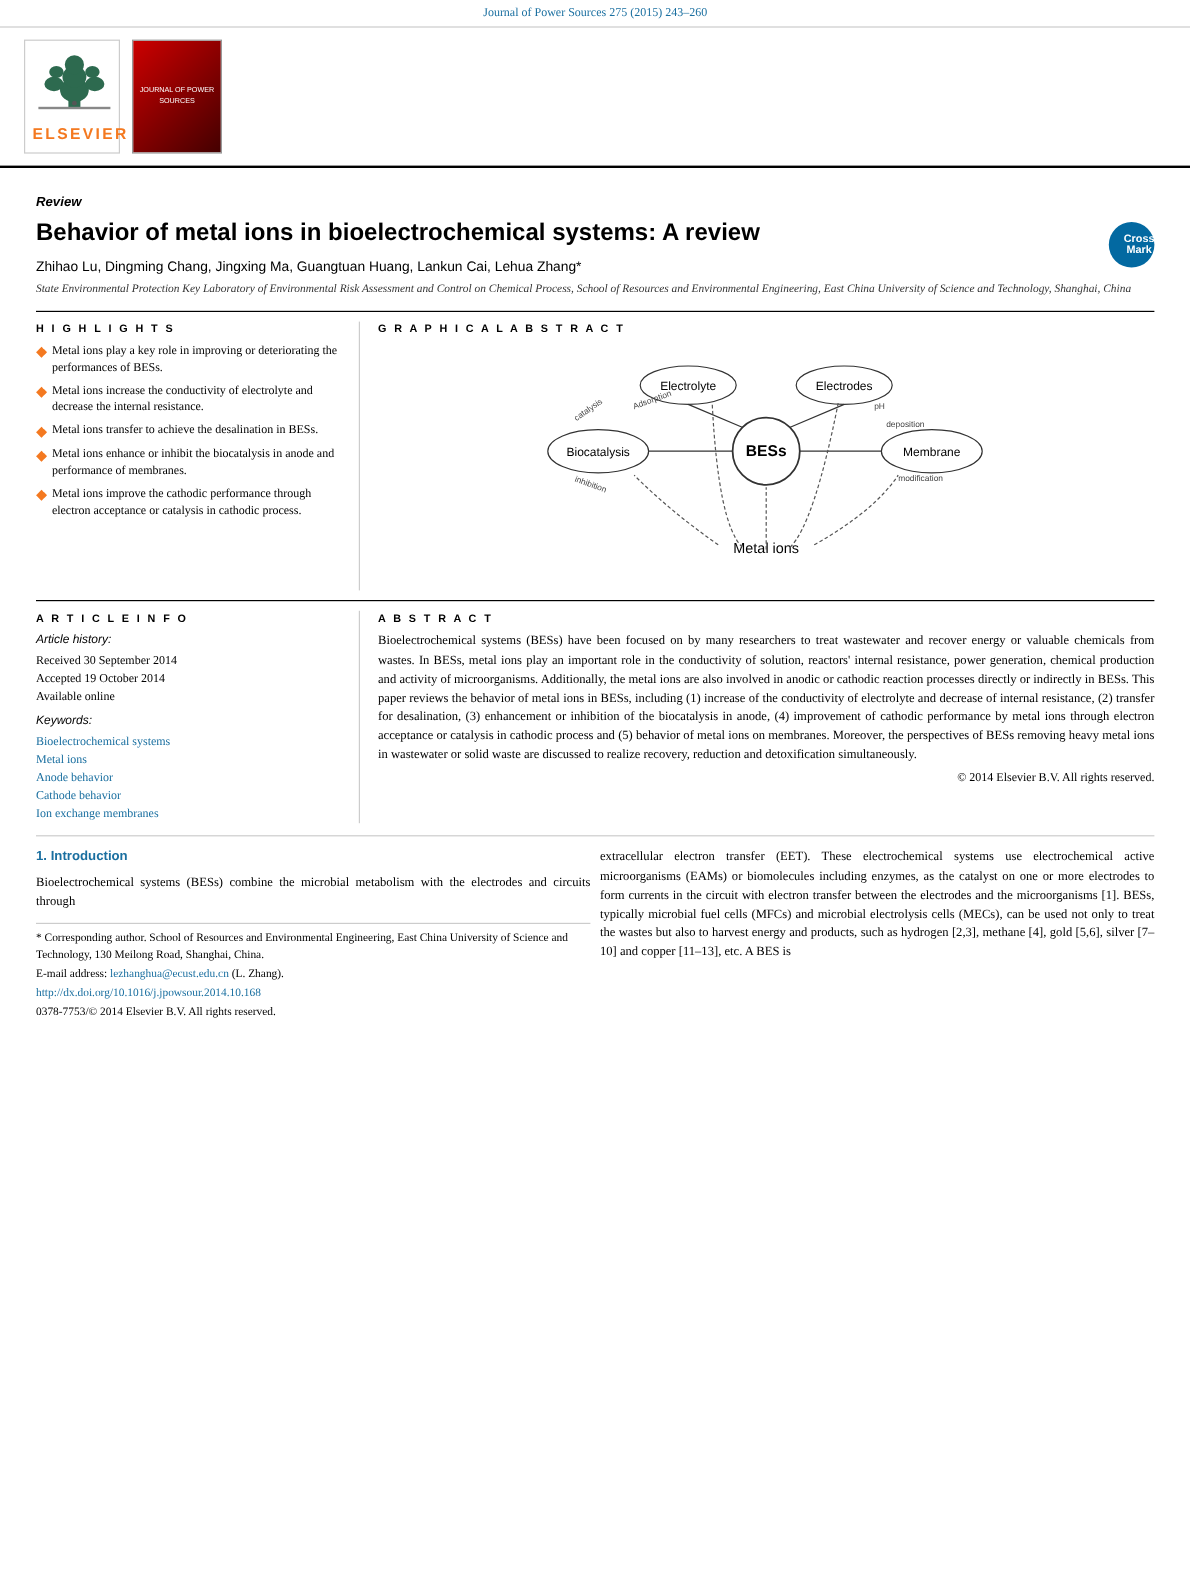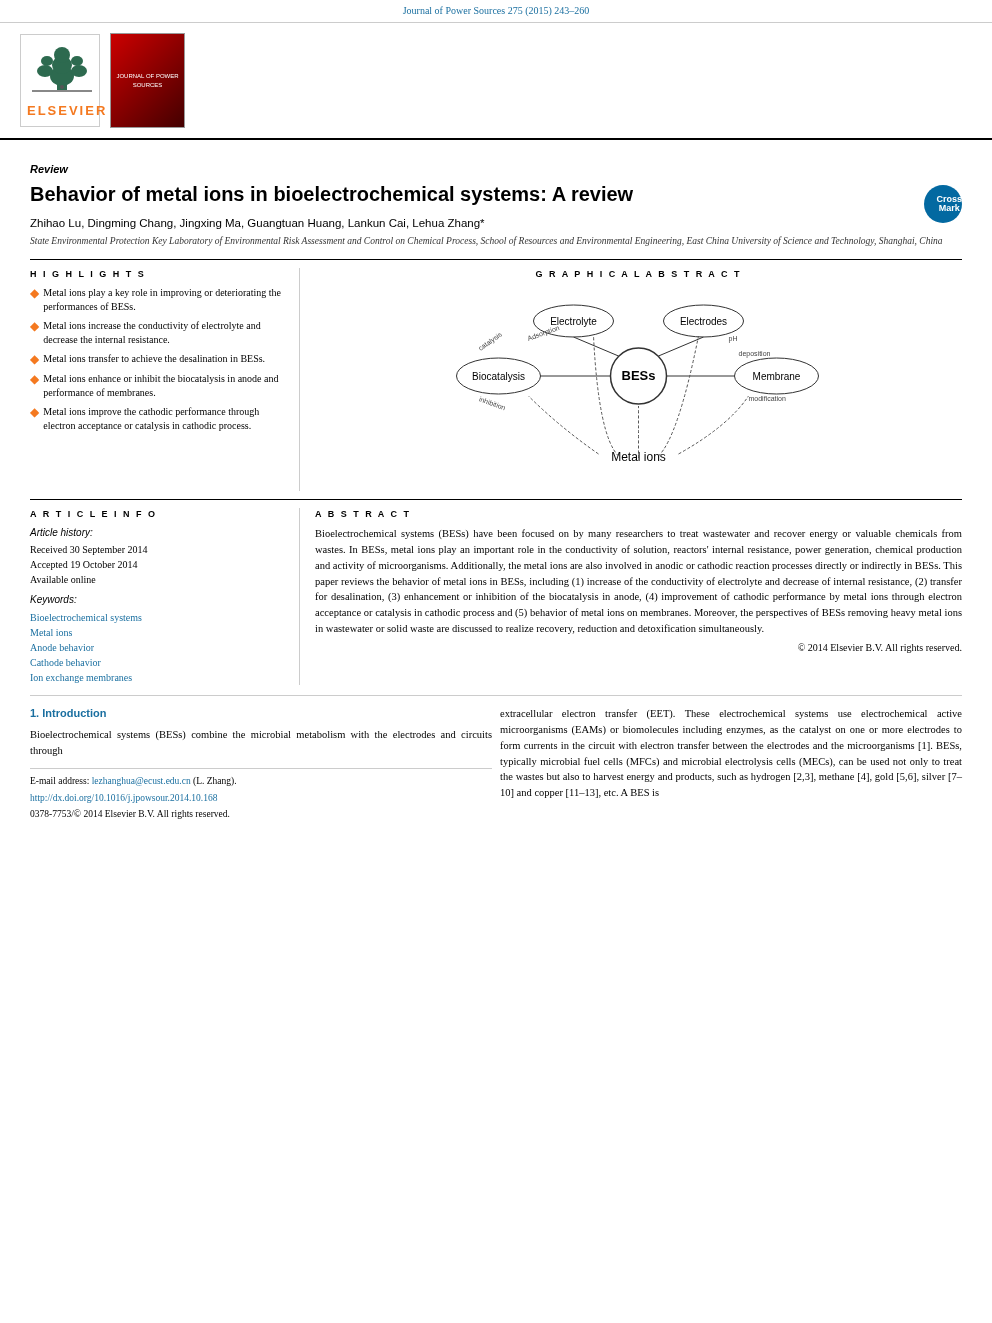--- a/index.html
+++ b/index.html
@@ -164,21 +164,20 @@
       font-size: 10px;
       line-height: 1.4;
     }
     .bullet {
       color: #f47920;
       font-size: 12px;
       flex-shrink: 0;
       line-height: 1.2;
     }
     .graphical-abstract {
-      text-align: center;
     }
     .article-info-section {
       display: flex;
       gap: 15px;
       border-top: 1px solid #000;
       padding-top: 8px;
       margin-top: 8px;
     }
     .article-info-left {
       width: 270px;
@@ -424,20 +423,21 @@
     <div class="intro-two-col">
 
       <div class="intro-left">
         <div class="intro-heading-num">
           <span>1.</span>
           <span>Introduction</span>
         </div>
         <div class="body-text">Bioelectrochemical systems (BESs) combine the microbial metabolism with the electrodes and circuits through</div>
 
         <div class="footnote-section">
+          <div class="footnote-text">* Corresponding author. School of Resources and Environmental Engineering, East China University of Science and Technology, 130 Meilong Road, Shanghai, China.</div>
           <div class="footnote-text">
             <span>E-mail address:</span>
             <span class="link-text">lezhanghua@ecust.edu.cn</span>
             <span>(L. Zhang).</span>
           </div>
           <div class="footnote-text">
             <span class="link-text">http://dx.doi.org/10.1016/j.jpowsour.2014.10.168</span>
           </div>
           <div class="footnote-text">0378-7753/© 2014 Elsevier B.V. All rights reserved.</div>
         </div>

